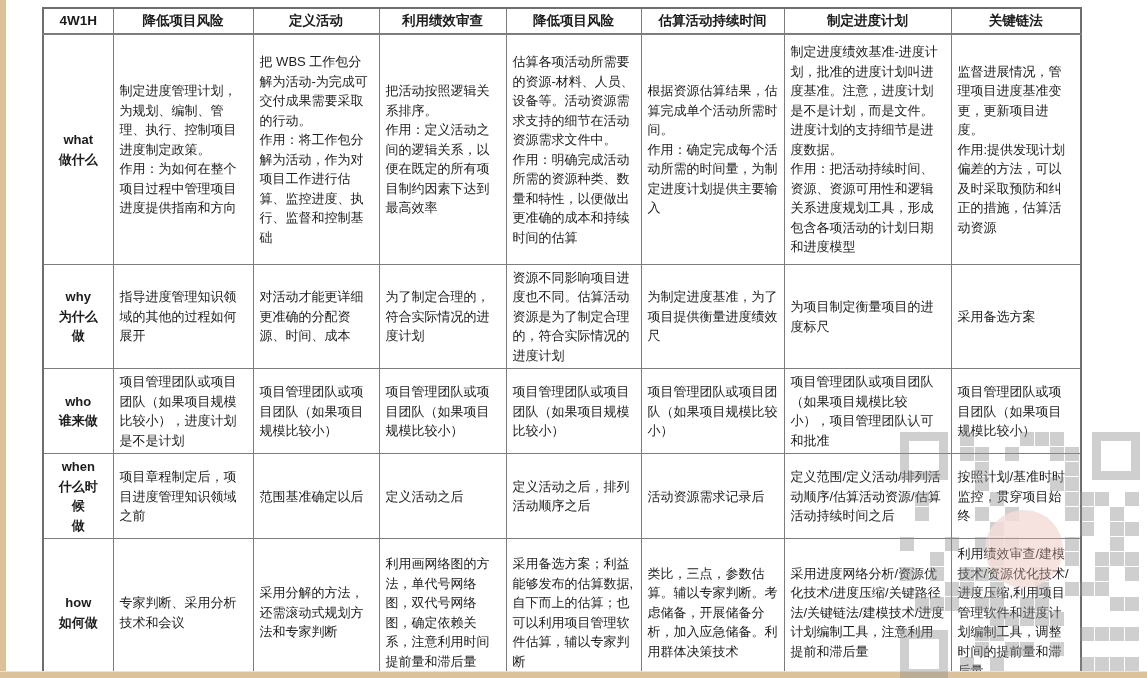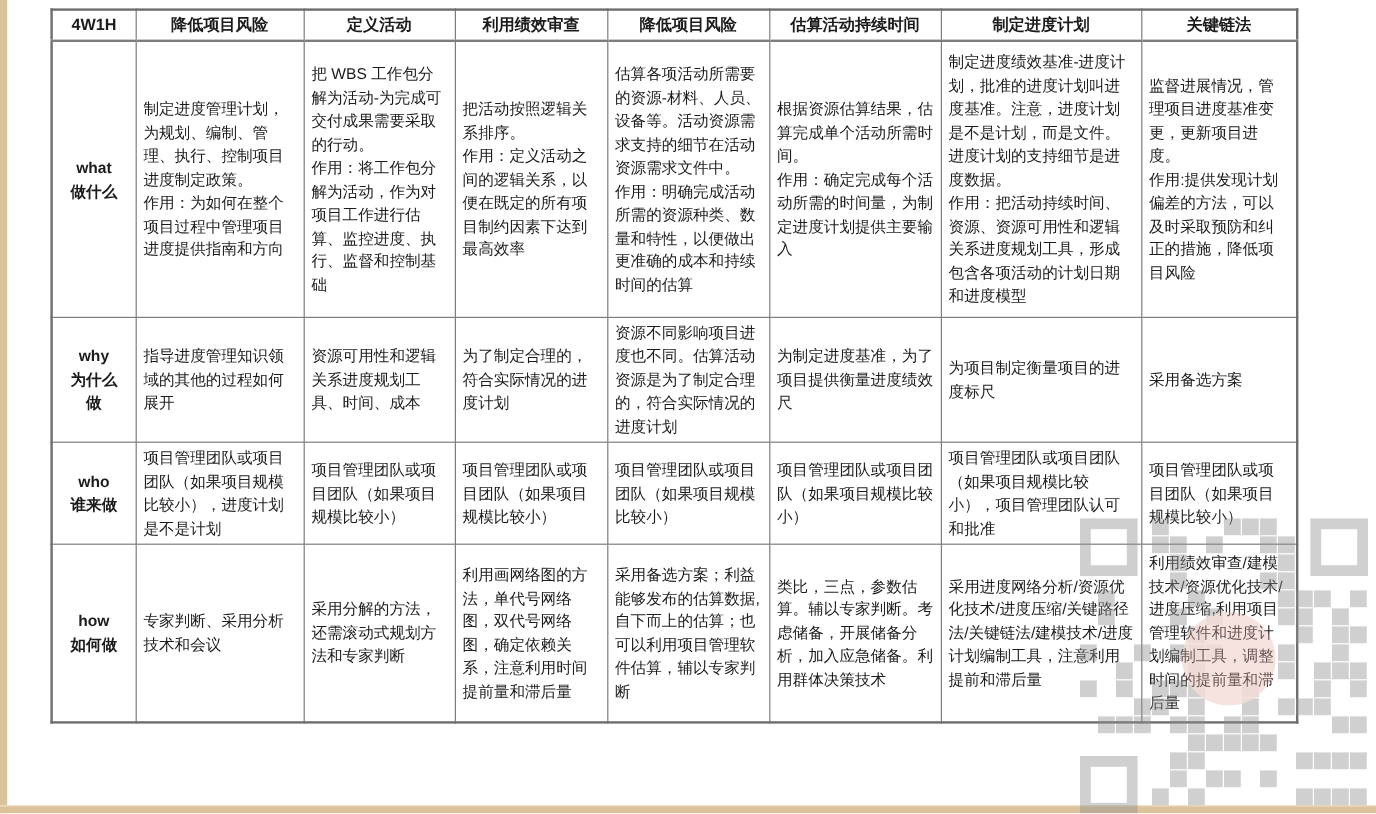--- a/index.html
+++ b/index.html
@@ -100,44 +100,57 @@
 作用：将工作包分解为活动，作为对项目工作进行估算、监控进度、执行、监督和控制基础</td>
       <td>把活动按照逻辑关系排序。
 作用：定义活动之间的逻辑关系，以便在既定的所有项目制约因素下达到最高效率</td>
       <td>估算各项活动所需要的资源-材料、人员、设备等。活动资源需求支持的细节在活动资源需求文件中。
 作用：明确完成活动所需的资源种类、数量和特性，以便做出更准确的成本和持续时间的估算</td>
       <td>根据资源估算结果，估算完成单个活动所需时间。
 作用：确定完成每个活动所需的时间量，为制定进度计划提供主要输入</td>
       <td>制定进度绩效基准-进度计划，批准的进度计划叫进度基准。注意，进度计划是不是计划，而是文件。进度计划的支持细节是进度数据。
 作用：把活动持续时间、资源、资源可用性和逻辑关系进度规划工具，形成包含各项活动的计划日期和进度模型</td>
       <td>监督进展情况，管理项目进度基准变更，更新项目进度。
-作用:提供发现计划偏差的方法，可以及时采取预防和纠正的措施，降低项目风险</td>
+作用:提供发现计划偏差的方法，可以及时采取预防和纠正的措施，估算活动资源</td>
     </tr>
     <tr class="r-why">
       <td class="rowlabel">why
 为什么
 做</td>
       <td>指导进度管理知识领域的其他的过程如何展开</td>
-      <td>资源可用性和逻辑关系进度规划工具、时间、成本</td>
+      <td>对活动才能更详细更准确的分配资源、时间、成本</td>
       <td>为了制定合理的，符合实际情况的进度计划</td>
       <td>资源不同影响项目进度也不同。估算活动资源是为了制定合理的，符合实际情况的进度计划</td>
       <td>为制定进度基准，为了项目提供衡量进度绩效尺</td>
       <td>为项目制定衡量项目的进度标尺</td>
       <td>采用备选方案</td>
     </tr>
     <tr class="r-who">
       <td class="rowlabel">who
 谁来做</td>
       <td>项目管理团队或项目团队（如果项目规模比较小），进度计划是不是计划</td>
       <td>项目管理团队或项目团队（如果项目规模比较小）</td>
       <td>项目管理团队或项目团队（如果项目规模比较小）</td>
       <td>项目管理团队或项目团队（如果项目规模比较小）</td>
       <td>项目管理团队或项目团队（如果项目规模比较小）</td>
       <td>项目管理团队或项目团队（如果项目规模比较小），项目管理团队认可和批准</td>
       <td>项目管理团队或项目团队（如果项目规模比较小）</td>
+    </tr>
+    <tr class="r-when">
+      <td class="rowlabel">when
+什么时
+候
+做</td>
+      <td>项目章程制定后，项目进度管理知识领域之前</td>
+      <td>范围基准确定以后</td>
+      <td>定义活动之后</td>
+      <td>定义活动之后，排列活动顺序之后</td>
+      <td>活动资源需求记录后</td>
+      <td>定义范围/定义活动/排列活动顺序/估算活动资源/估算活动持续时间之后</td>
+      <td>按照计划/基准时时监控，贯穿项目始终</td>
     </tr>
     <tr class="r-how">
       <td class="rowlabel">how
 如何做</td>
       <td>专家判断、采用分析技术和会议</td>
       <td>采用分解的方法，还需滚动式规划方法和专家判断</td>
       <td>利用画网络图的方法，单代号网络图，双代号网络图，确定依赖关系，注意利用时间提前量和滞后量</td>
       <td>采用备选方案；利益能够发布的估算数据,自下而上的估算；也可以利用项目管理软件估算，辅以专家判断</td>
       <td>类比，三点，参数估算。辅以专家判断。考虑储备，开展储备分析，加入应急储备。利用群体决策技术</td>
       <td>采用进度网络分析/资源优化技术/进度压缩/关键路径法/关键链法/建模技术/进度计划编制工具，注意利用提前和滞后量</td>

